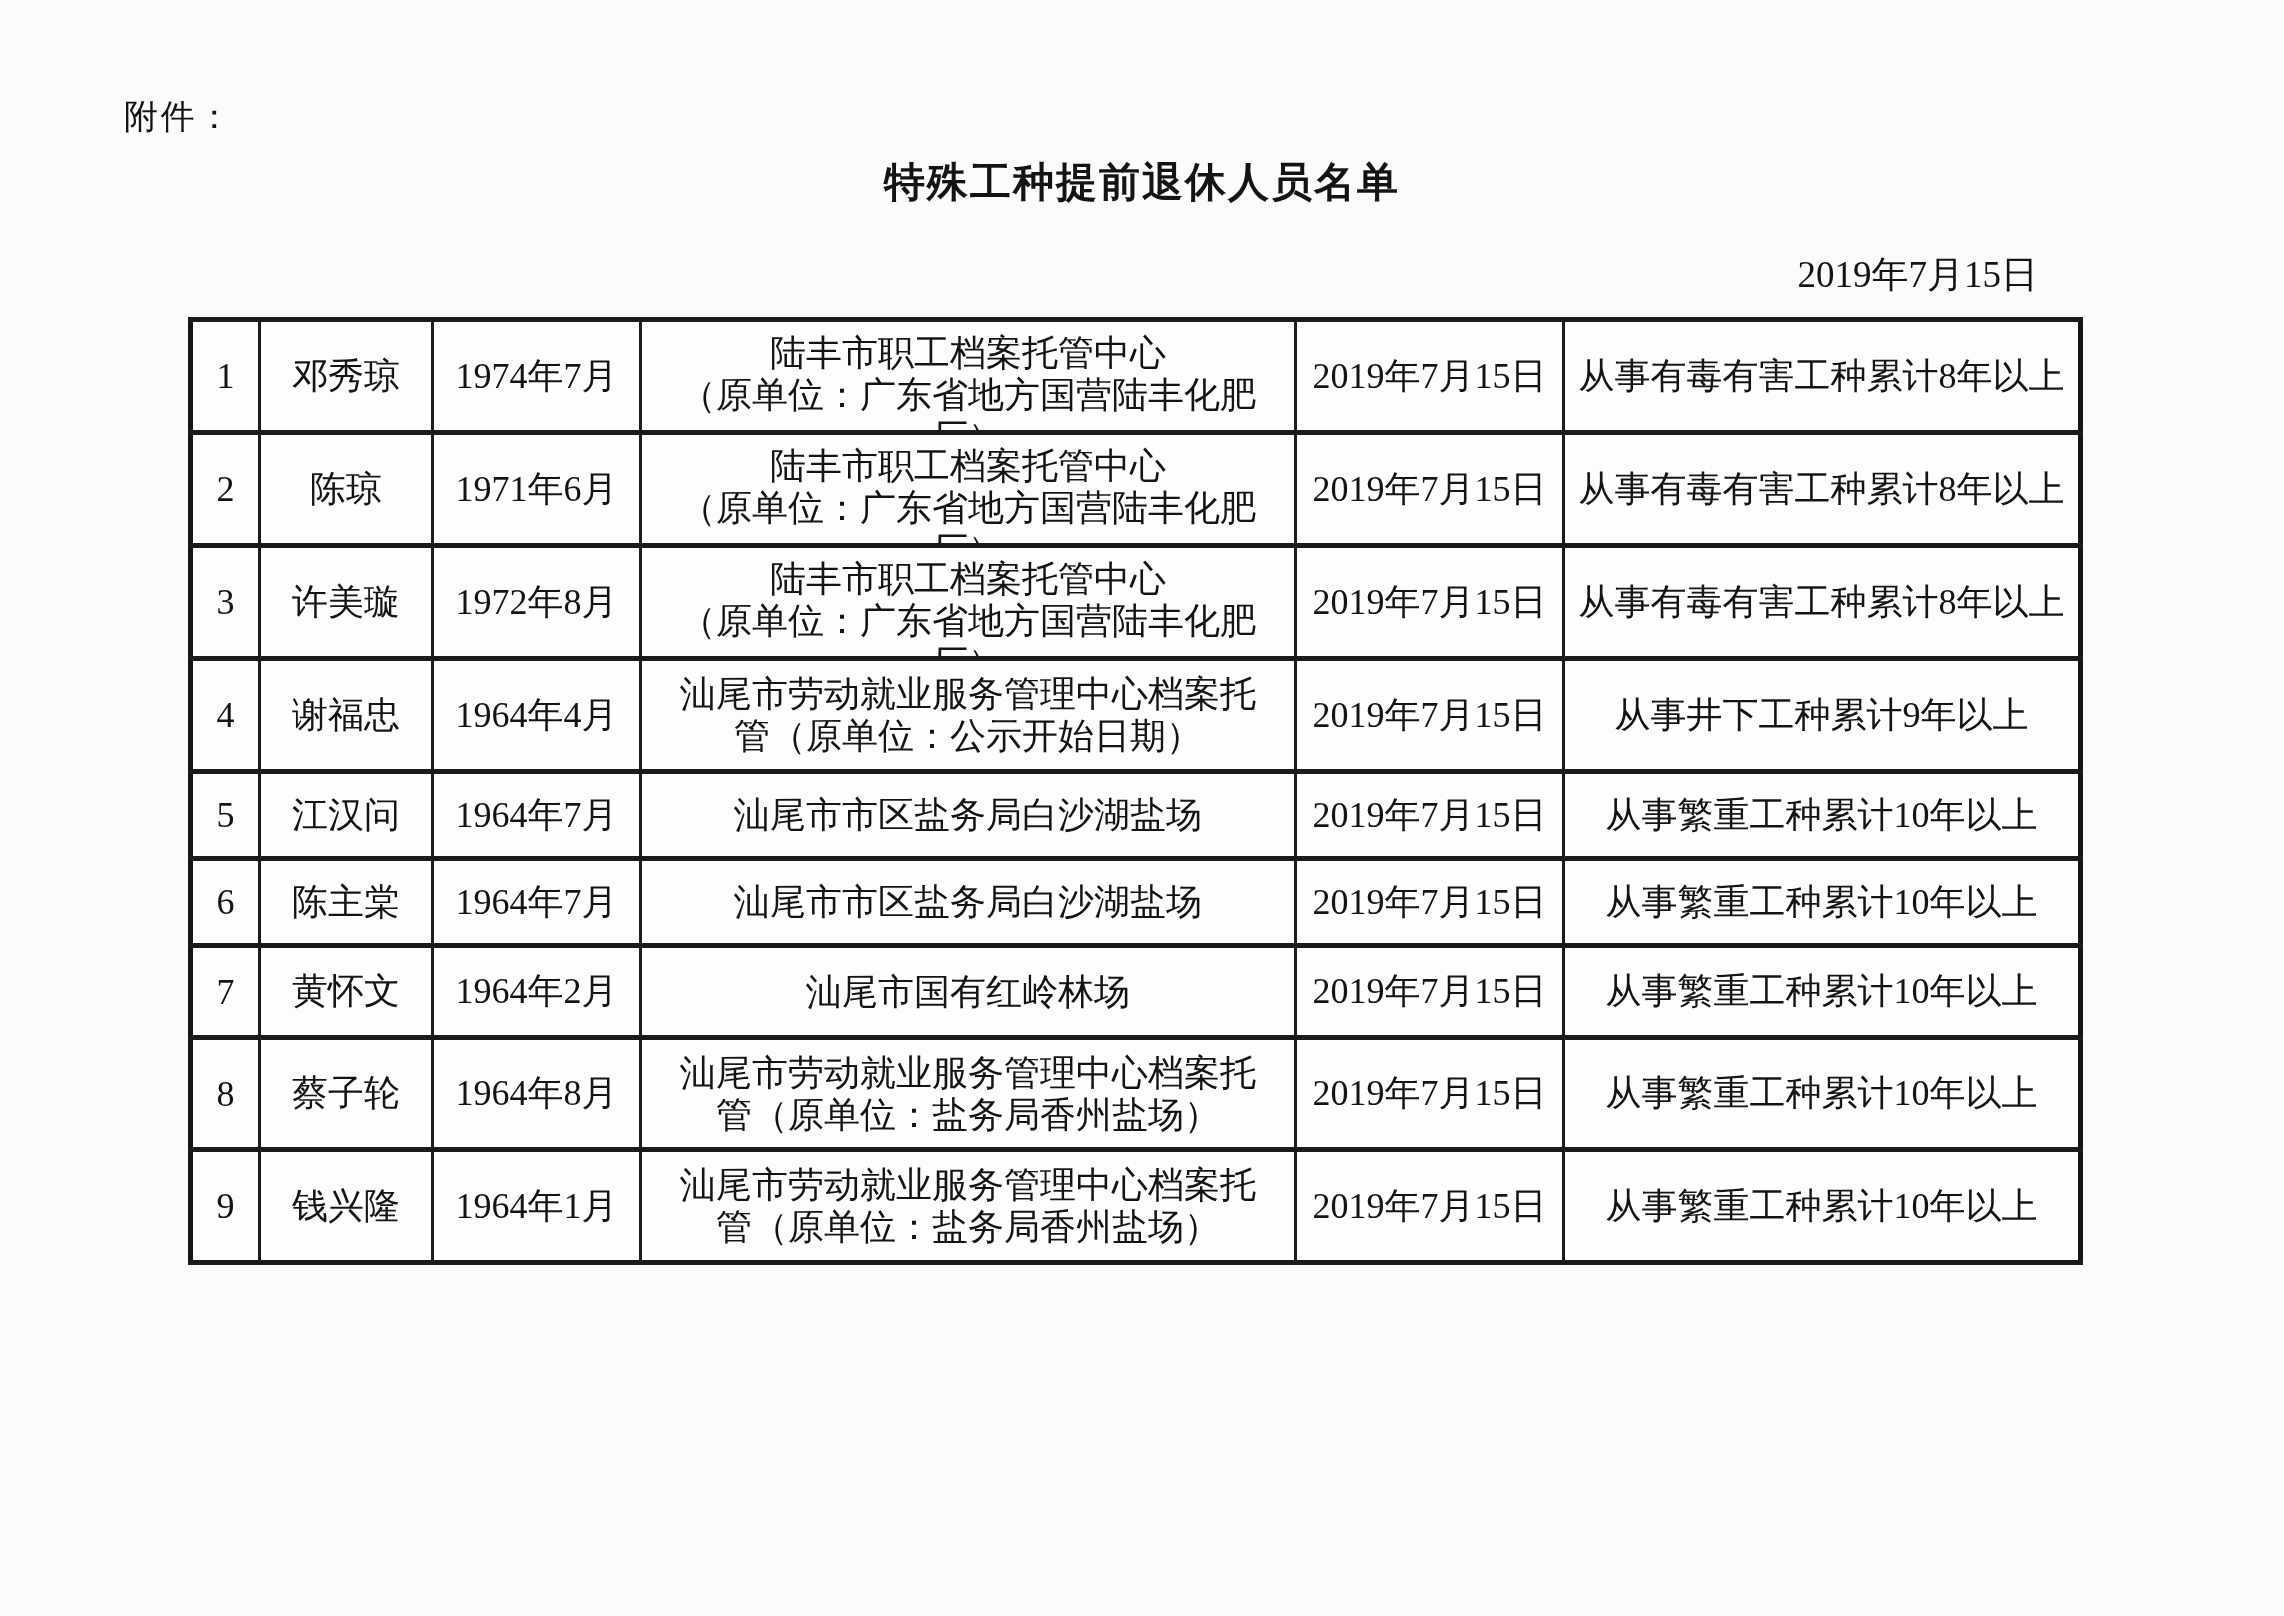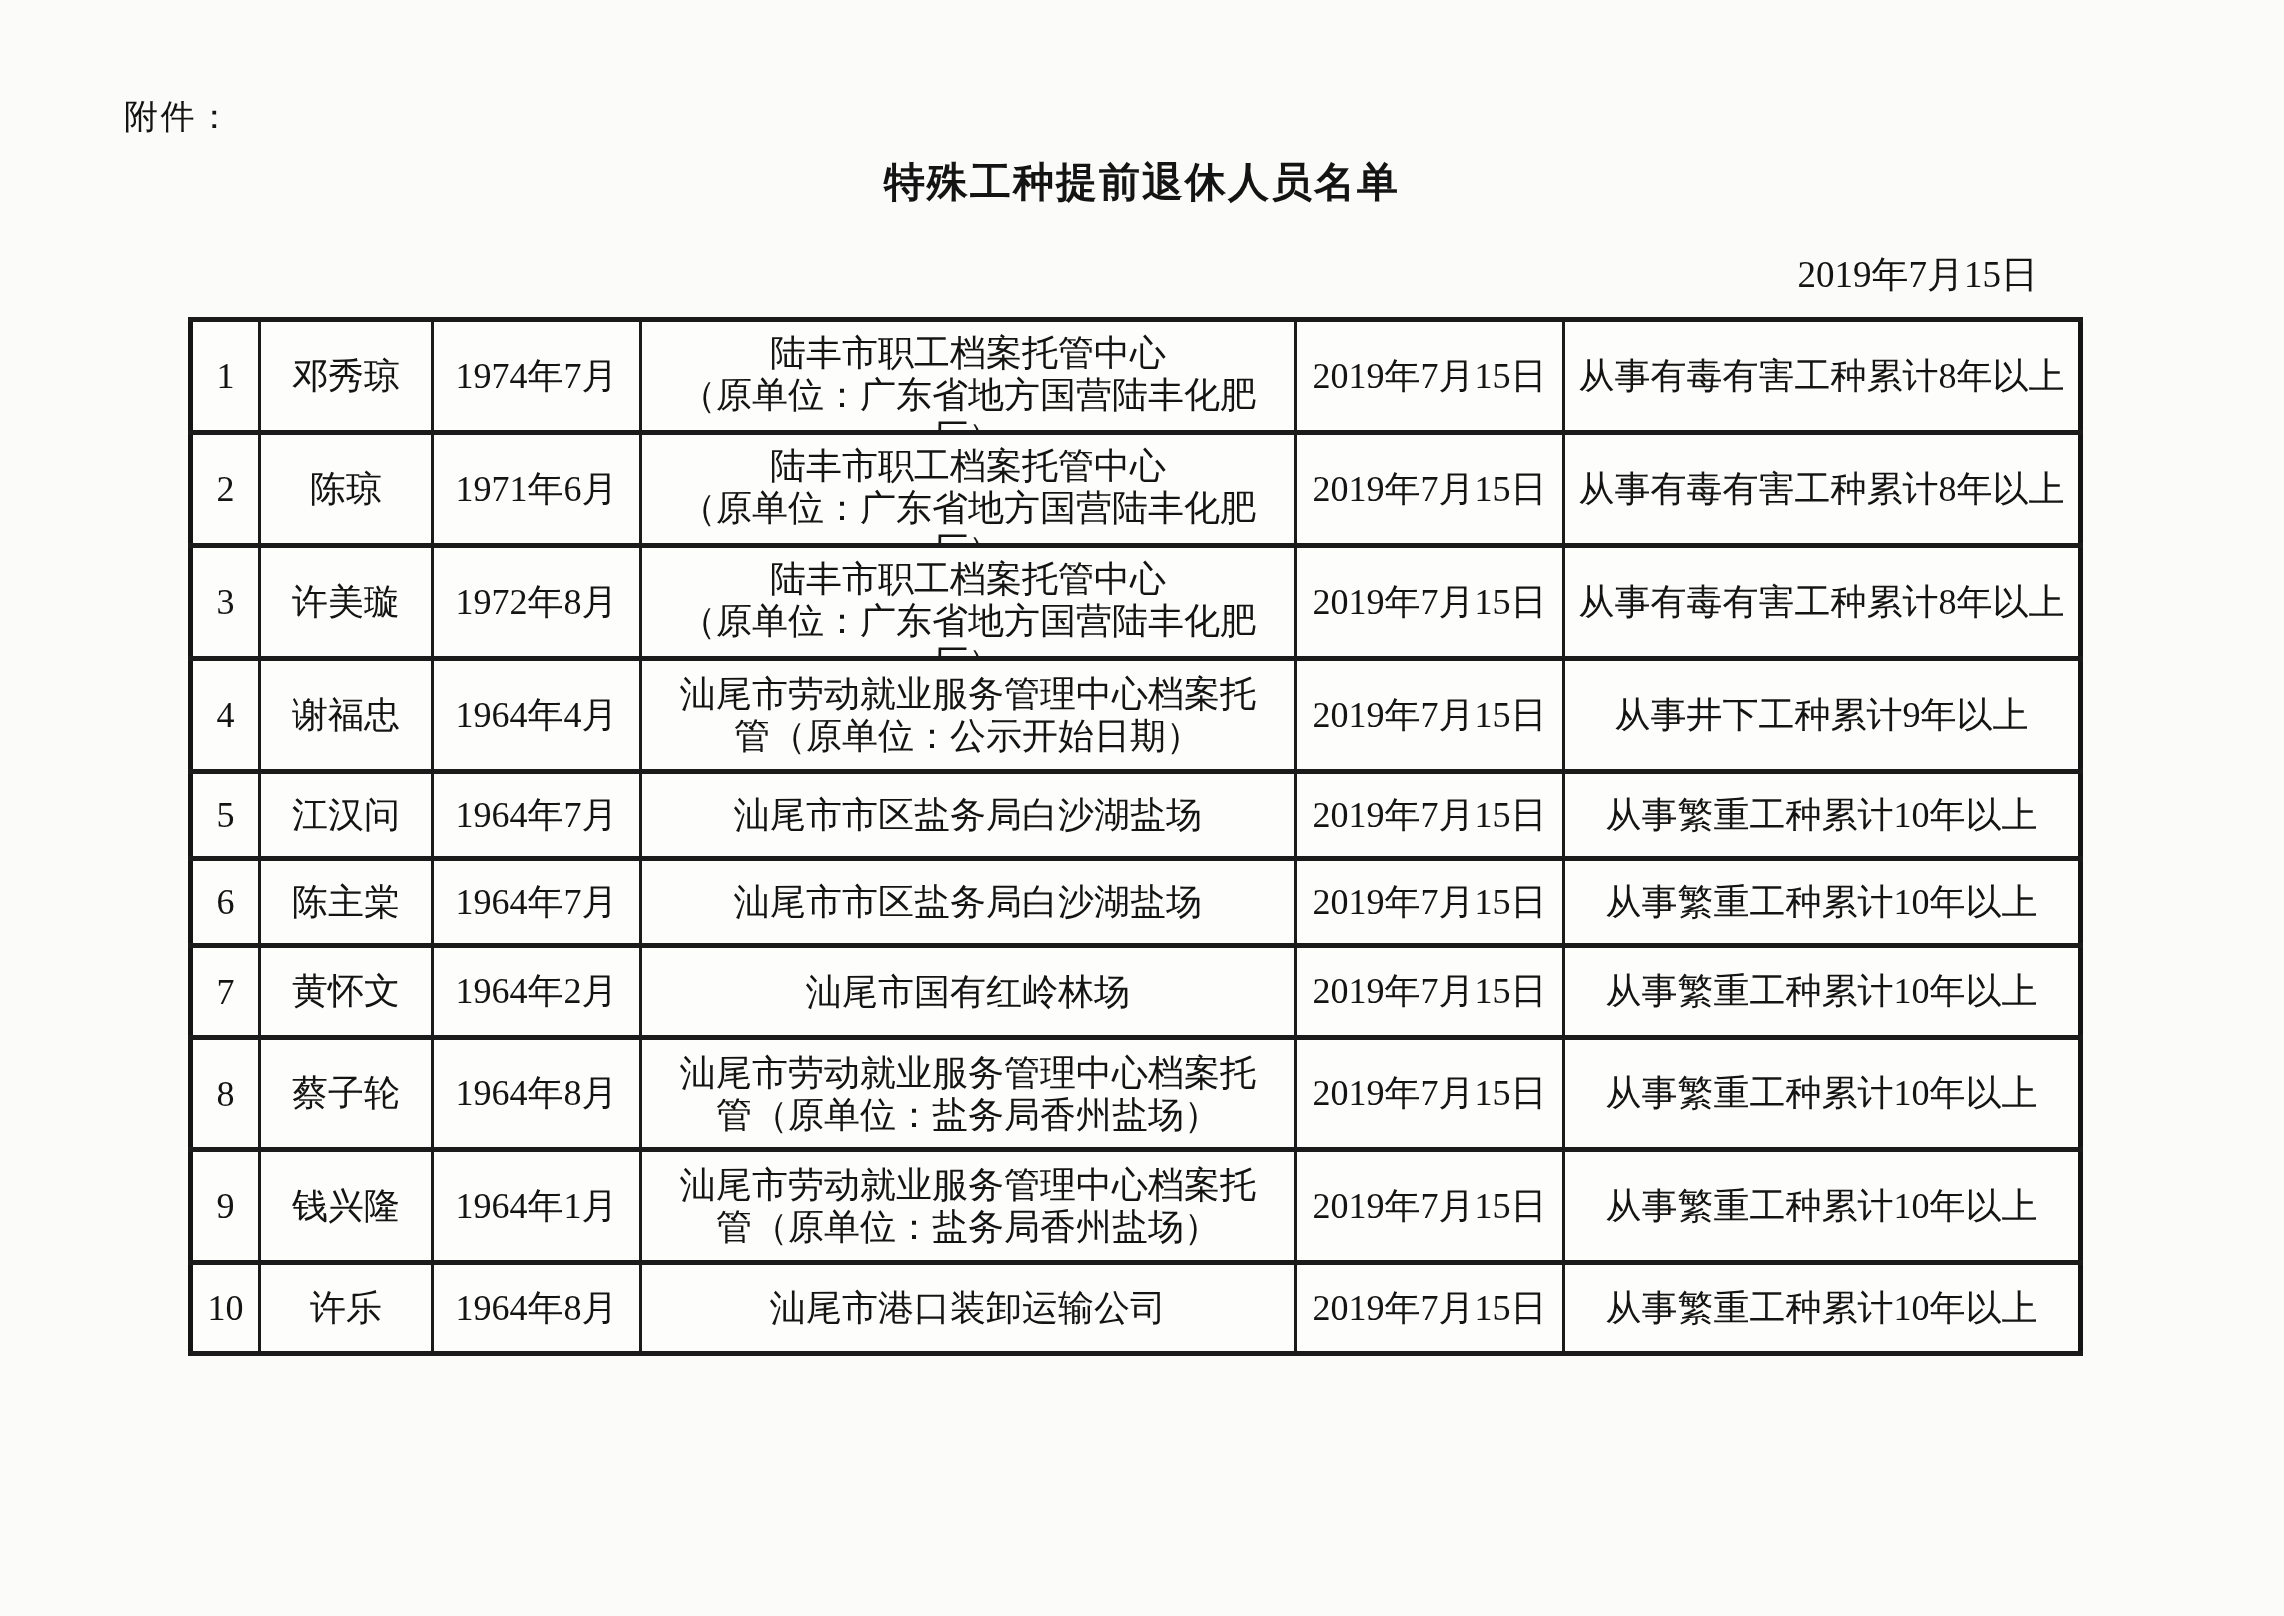--- a/index.html
+++ b/index.html
@@ -193,27 +193,15 @@
       <td>
           <div class="unit">
         <span class="uline">汕尾市劳动就业服务管理中心档案托</span>
         <span class="uline">管（原单位：盐务局香州盐场）</span>
       </div>
         </td>
       <td>2019年7月15日</td>
       <td>从事繁重工种累计10年以上</td>
     </tr>
 
-    <tr class="h10">
-      <td>10</td>
-      <td>许乐</td>
-      <td>1964年8月</td>
-      <td>
-          <div class="unit">
-        <span class="uline">汕尾市港口装卸运输公司</span>
-      </div>
-        </td>
-      <td>2019年7月15日</td>
-      <td>从事繁重工种累计10年以上</td>
-    </tr>
   </tbody>
 </table>
 
 
 </body></html>

